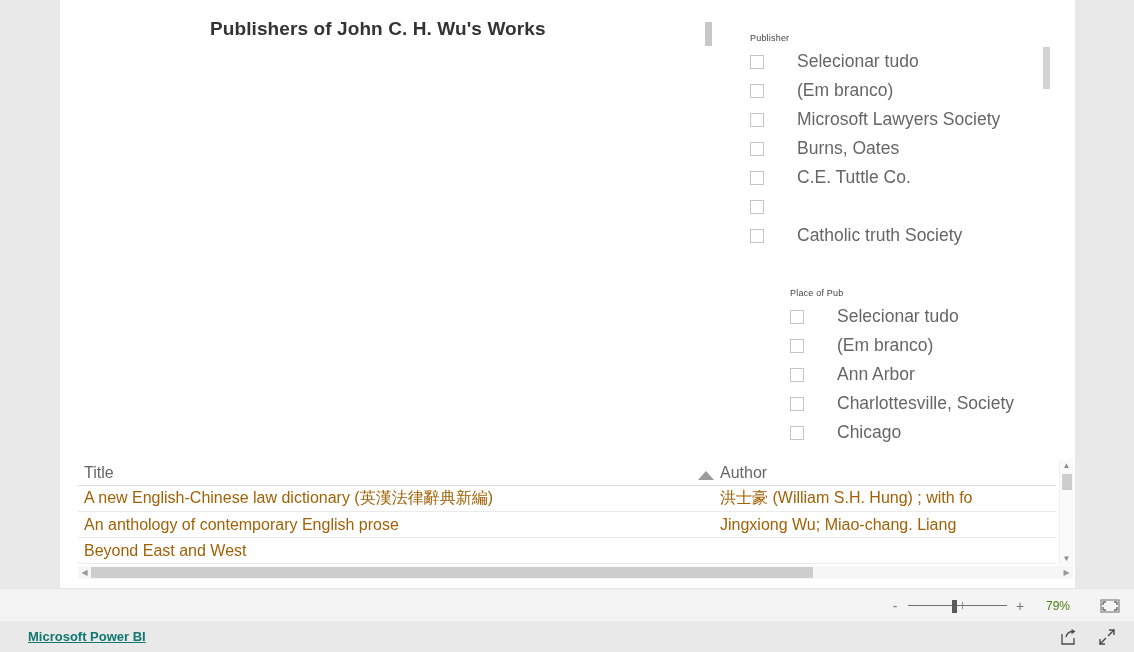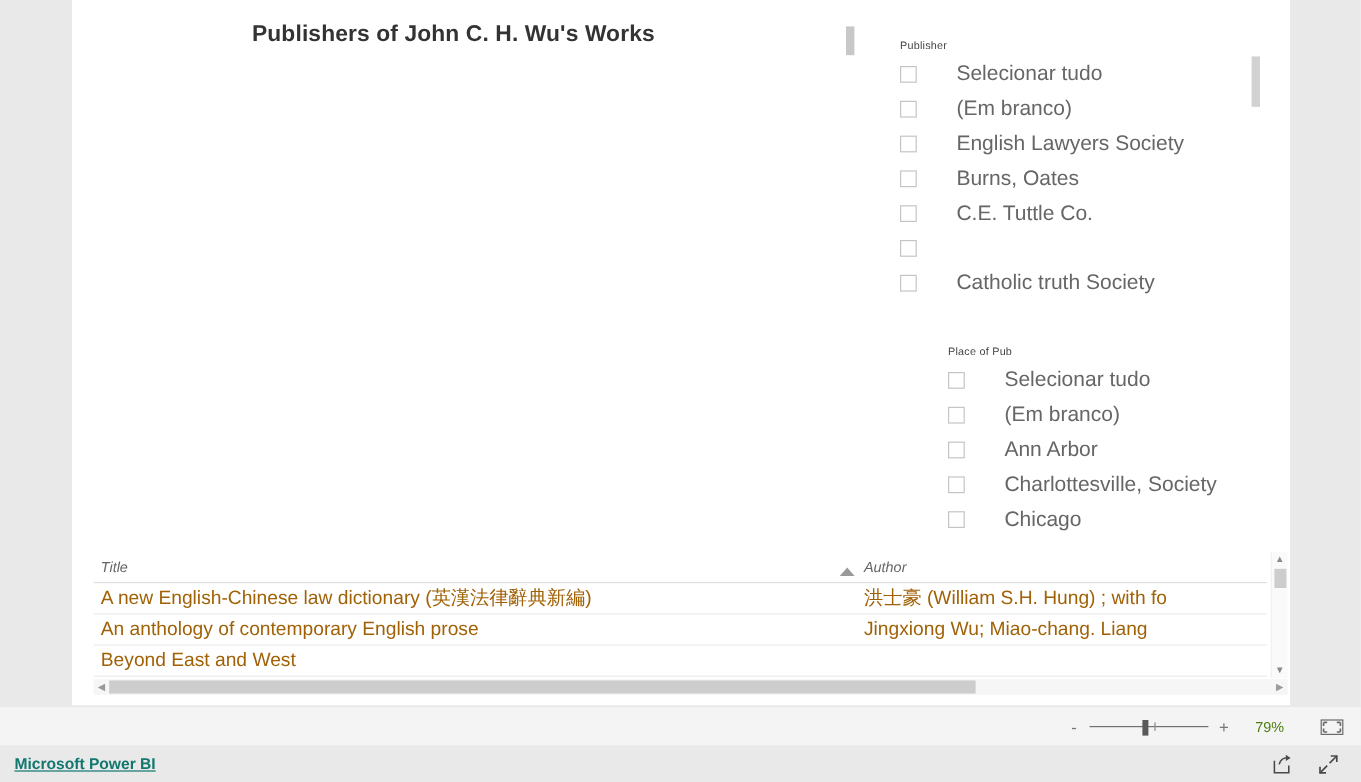--- a/index.html
+++ b/index.html
@@ -169,22 +169,21 @@
     flex: 0 0 620px;
     padding-left: 6px;
   }
   .t-cell.col-author {
     flex: 0 0 358px;
     padding-left: 22px;
     position: relative;
   }
   .t-row.header .t-cell {
     color: #666666;
-    font-size: 12px;
-    font-style: italic;
+    font-size: 16px;
   }
   .sort-arrow {
     position: absolute;
     left: 0px;
     top: 7px;
     width: 0;
     height: 0;
     border-left: 8px solid transparent;
     border-right: 8px solid transparent;
     border-bottom: 9px solid #9a9a9a;
@@ -335,21 +334,21 @@
     position: absolute;
     left: 0;
     top: 621px;
     width: 1134px;
     height: 31px;
     background: #e9e9e9;
     display: flex;
     align-items: center;
   }
   #powerbi-link {
-    margin-left: 12px;
+    margin-left: 28px;
     font-size: 13px;
     color: #11776f;
     text-decoration: underline;
     font-weight: bold;
     font-family: "Liberation Sans", sans-serif;
     cursor: pointer;
   }
   #footer-actions {
     margin-left: auto;
     display: flex;
@@ -382,21 +381,21 @@
         <div class="slicer-item">
           <span class="slicer-checkbox"></span>
           <span class="slicer-label">Selecionar tudo</span>
         </div>
         <div class="slicer-item">
           <span class="slicer-checkbox"></span>
           <span class="slicer-label">(Em branco)</span>
         </div>
         <div class="slicer-item">
           <span class="slicer-checkbox"></span>
-          <span class="slicer-label">English Lawyers Society</span>
+          <span class="slicer-label">Microsoft Lawyers Society</span>
         </div>
         <div class="slicer-item">
           <span class="slicer-checkbox"></span>
           <span class="slicer-label">Burns, Oates</span>
         </div>
         <div class="slicer-item">
           <span class="slicer-checkbox"></span>
           <span class="slicer-label">C.E. Tuttle Co.</span>
         </div>
         <div class="slicer-item">

